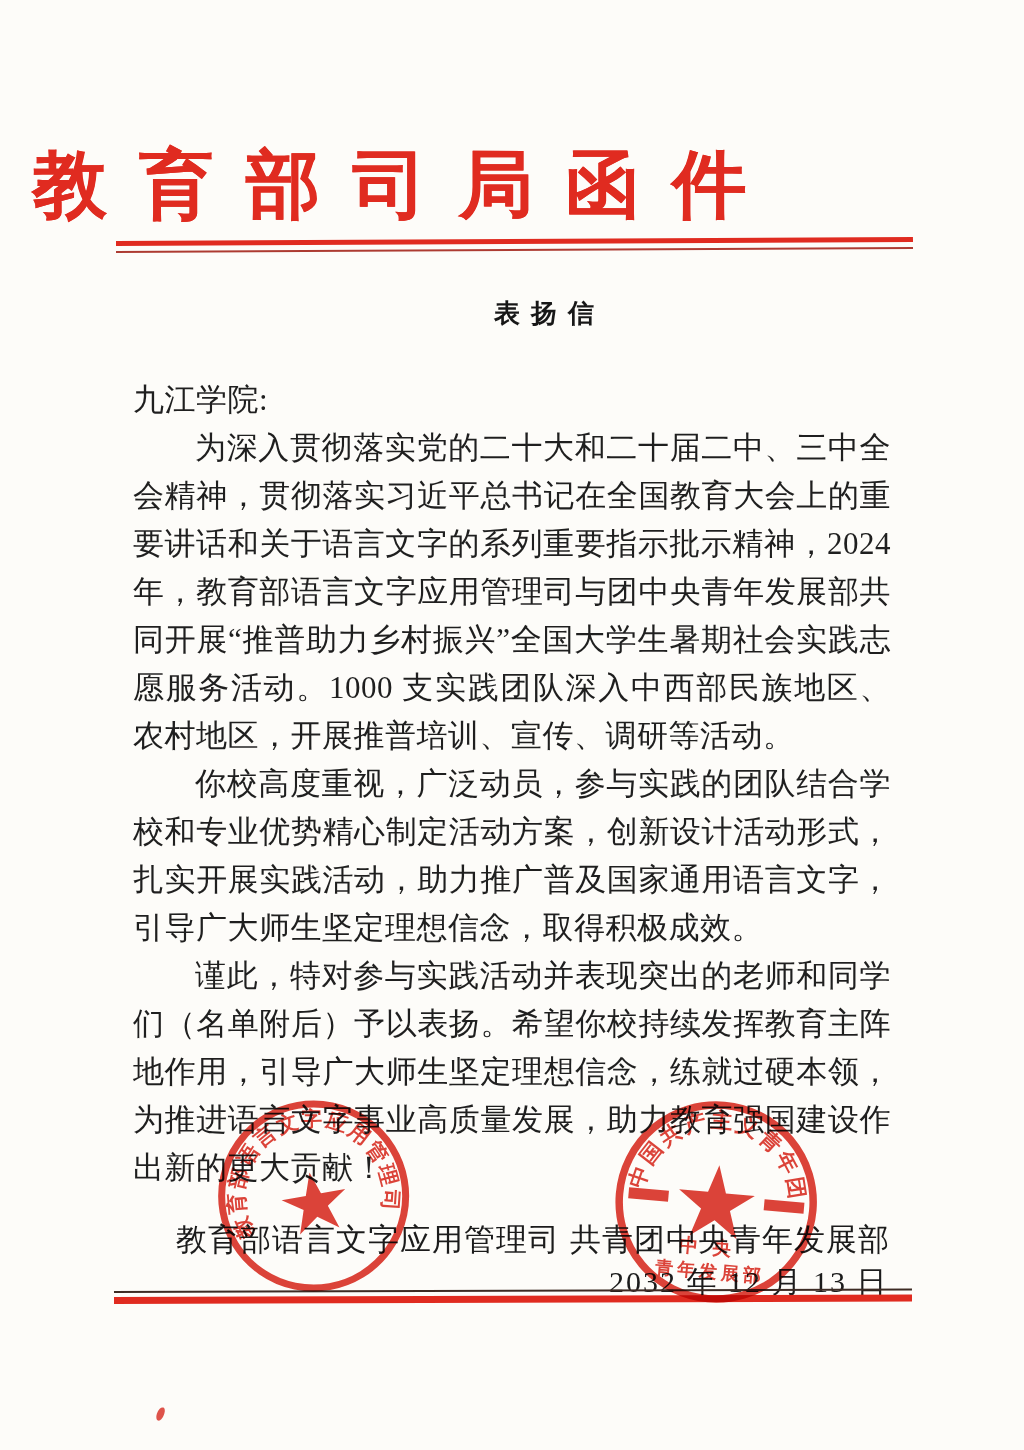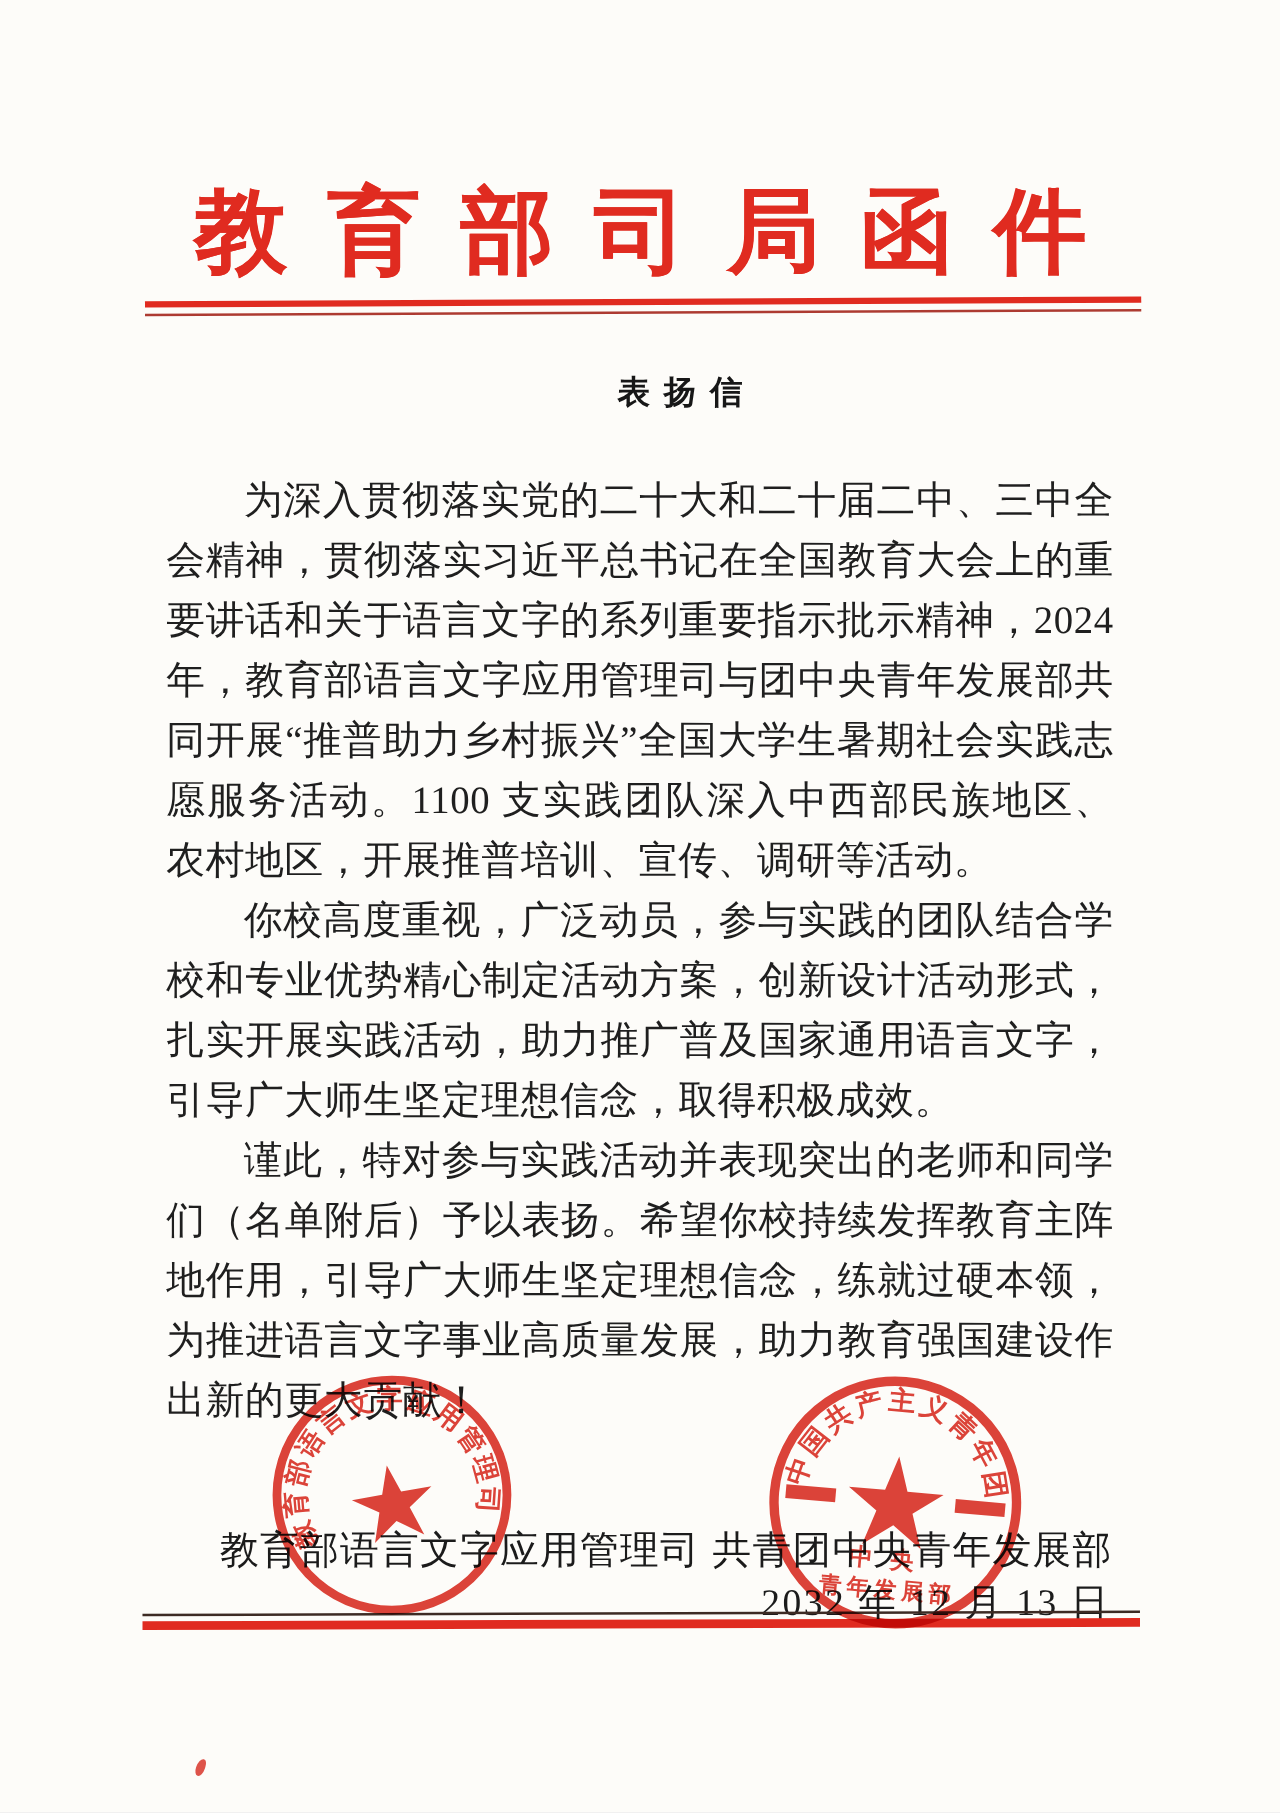--- a/index.html
+++ b/index.html
@@ -11,21 +11,21 @@
     background: #fdfcf9;
     overflow: hidden;
     font-family: "Liberation Serif", "DejaVu Serif", serif;
     color: #1f1f1f;
   }
 
   
   .letterhead {
     position: absolute;
     top: 136px; left: 0; width: 1024px;
-    text-align: center;
+    text-align: left;
     font-size: 74px;
     font-weight: bold;
     color: #e02b20;
     letter-spacing: 0.44em;
     text-indent: 0.44em; 
     white-space: nowrap;
     text-shadow: 0.5px 0 0 #e02b20;
   }
   .rule-top {
     position: absolute;
@@ -105,21 +105,22 @@
 
   <div class="rule-top">
     <div class="thick"></div>
     <div class="gap"></div>
     <div class="thin"></div>
   </div>
 
   <div class="doc-title">表扬信</div>
 
   <div class="body-block">
-    <p class="indent">为深入贯彻落实党的二十大和二十届二中、三中全会精神，贯彻落实习近平总书记在全国教育大会上的重要讲话和关于语言文字的系列重要指示批示精神，2024 年，教育部语言文字应用管理司与团中央青年发展部共同开展“推普助力乡村振兴”全国大学生暑期社会实践志愿服务活动。1100 支实践团队深入中西部民族地区、农村地区，开展推普培训、宣传、调研等活动。</p>
+    <p>九江学院:</p>
+    <p class="indent">为深入贯彻落实党的二十大和二十届二中、三中全会精神，贯彻落实习近平总书记在全国教育大会上的重要讲话和关于语言文字的系列重要指示批示精神，2024 年，教育部语言文字应用管理司与团中央青年发展部共同开展“推普助力乡村振兴”全国大学生暑期社会实践志愿服务活动。1000 支实践团队深入中西部民族地区、农村地区，开展推普培训、宣传、调研等活动。</p>
     <p class="indent">你校高度重视，广泛动员，参与实践的团队结合学校和专业优势精心制定活动方案，创新设计活动形式，扎实开展实践活动，助力推广普及国家通用语言文字，引导广大师生坚定理想信念，取得积极成效。</p>
     <p class="indent">谨此，特对参与实践活动并表现突出的老师和同学们（名单附后）予以表扬。希望你校持续发挥教育主阵地作用，引导广大师生坚定理想信念，练就过硬本领，为推进语言文字事业高质量发展，助力教育强国建设作出新的更大贡献！</p>
   </div>
 
   <div class="sig sig-left">教育部语言文字应用管理司</div>
   <div class="sig sig-right">共青团中央青年发展部</div>
   <div class="doc-date">2032 年 12 月 13 日</div>
 
   <div class="rule-bottom">
     <div class="thin"></div>

